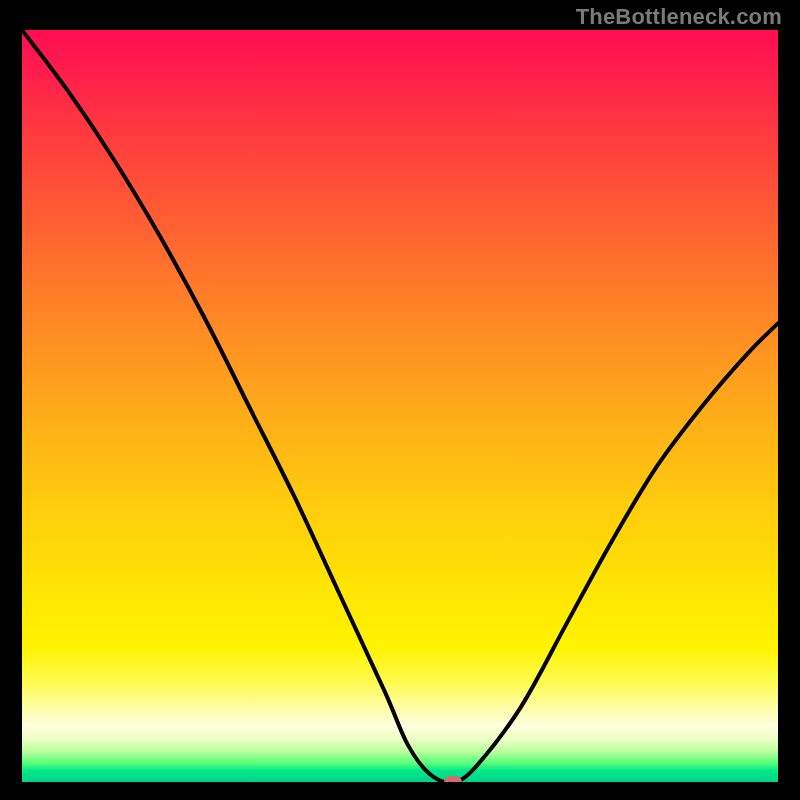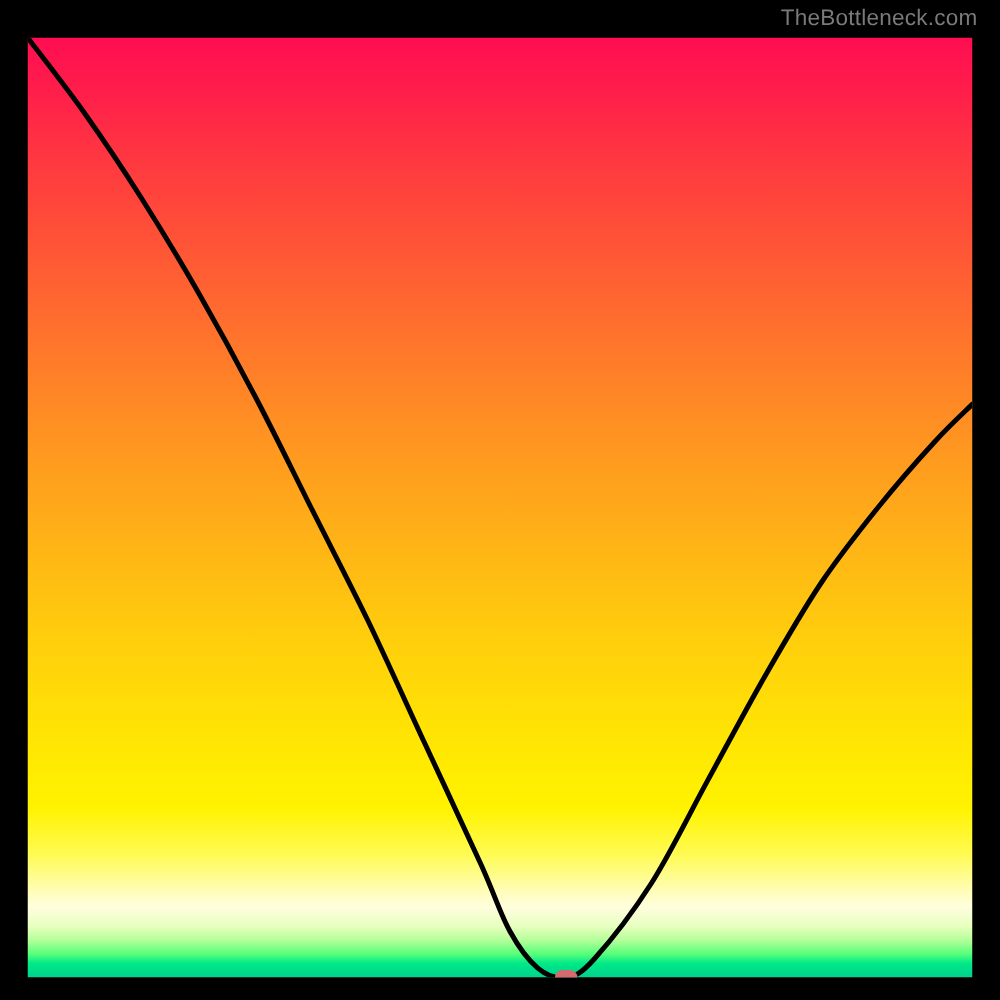--- a/index.html
+++ b/index.html
@@ -17,22 +17,22 @@
     top: 0;
     width: 800px;
     height: 800px;
     background: #000;
   }
   .watermark {
     position: absolute;
     top: 4px;
     right: 18px;
     color: #7a7a7a;
-    font-size: 18px;
-    font-weight: 400;
+    font-size: 22px;
+    font-weight: 700;
     letter-spacing: 0.2px;
     z-index: 10;
   }
   .plot {
     position: absolute;
     left: 22px;
     top: 30px;
     width: 756px;
     height: 752px;
     overflow: hidden;

